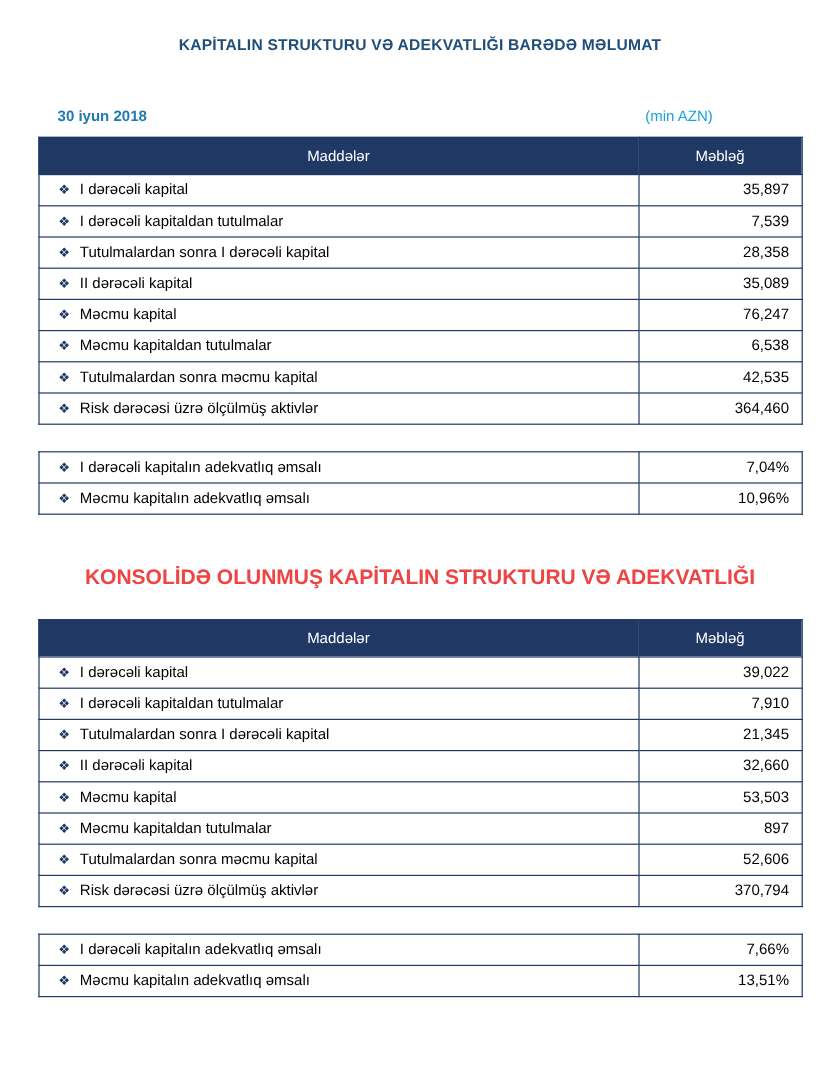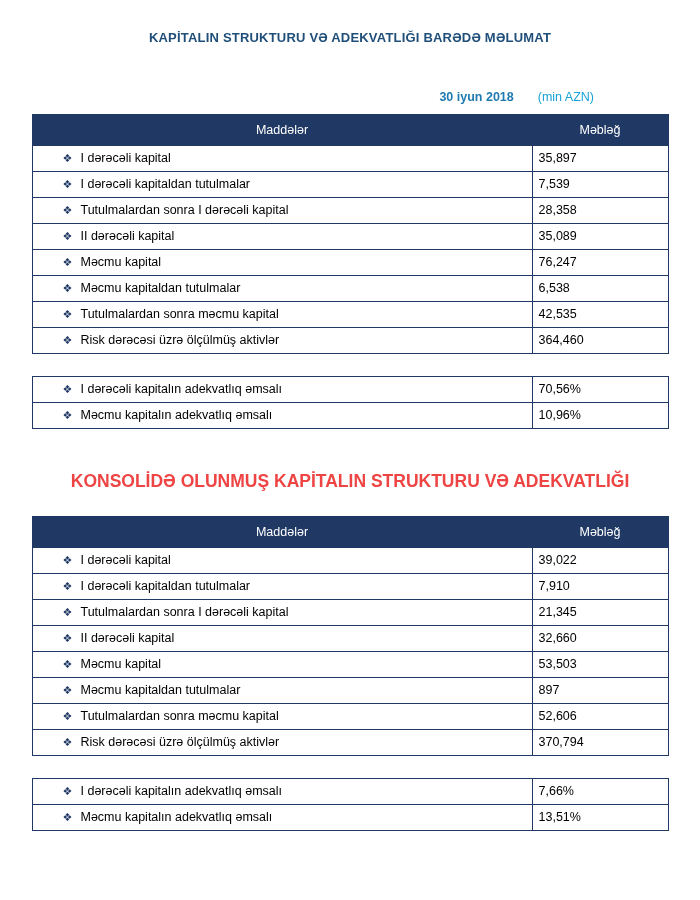--- a/index.html
+++ b/index.html
@@ -28,21 +28,21 @@
     font-size: 13px;
     font-weight: bold;
     letter-spacing: 0.2px;
     text-align: center;
     margin: 4px 0 0 0;
     line-height: 1.2;
   }
 
   .meta-row {
     display: flex;
-    justify-content: flex-end;
+    justify-content: space-between;
     align-items: baseline;
     margin: 44px 0 10px 0;
     padding: 0 14px 0 18px;
   }
   .date-label {
     color: #1f7ab0;
     font-size: 12.5px;
     font-weight: bold;
   }
   .unit-label {
@@ -71,24 +71,24 @@
   }
   table.fin td {
     border: 1px solid #1f3864;
     font-size: 12.5px;
     padding: 3px 6px;
     height: 19px;
     background: #ffffff;
   }
   table.fin td.label {
     text-align: left;
-    padding-left: 22px;
+    padding-left: 8px;
   }
   table.fin td.value {
-    text-align: left;
+    text-align: right;
     padding-right: 10px;
   }
   .bullet {
     display: inline-block;
     width: 26px;
     color: #1f3864;
     font-size: 11px;
     text-align: center;
   }
   .col-label { width: 500px; }
@@ -172,21 +172,21 @@
   <div class="spacer-sm"></div>
 
   <table class="fin ratio-table">
     <colgroup>
         <col class="col-label">
         <col class="col-value">
       </colgroup>
     <tbody>
       <tr>
         <td class="label"><span class="bullet">❖</span><span>I dərəcəli kapitalın adekvatlıq əmsalı</span></td>
-        <td class="value">70,56%</td>
+        <td class="value">7,04%</td>
       </tr>
       <tr>
         <td class="label"><span class="bullet">❖</span><span>Məcmu kapitalın adekvatlıq əmsalı</span></td>
         <td class="value">10,96%</td>
       </tr>
     </tbody>
   </table>
 
   <div class="spacer-md"></div>
 

